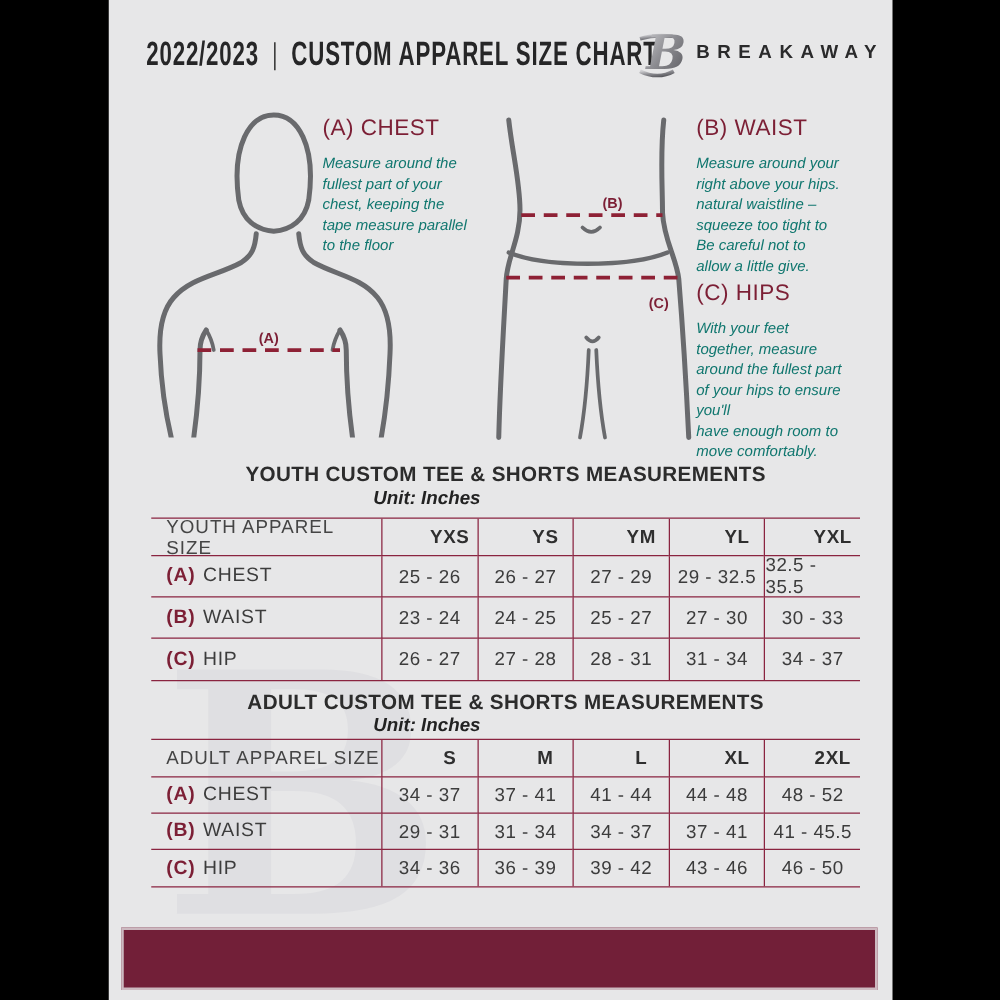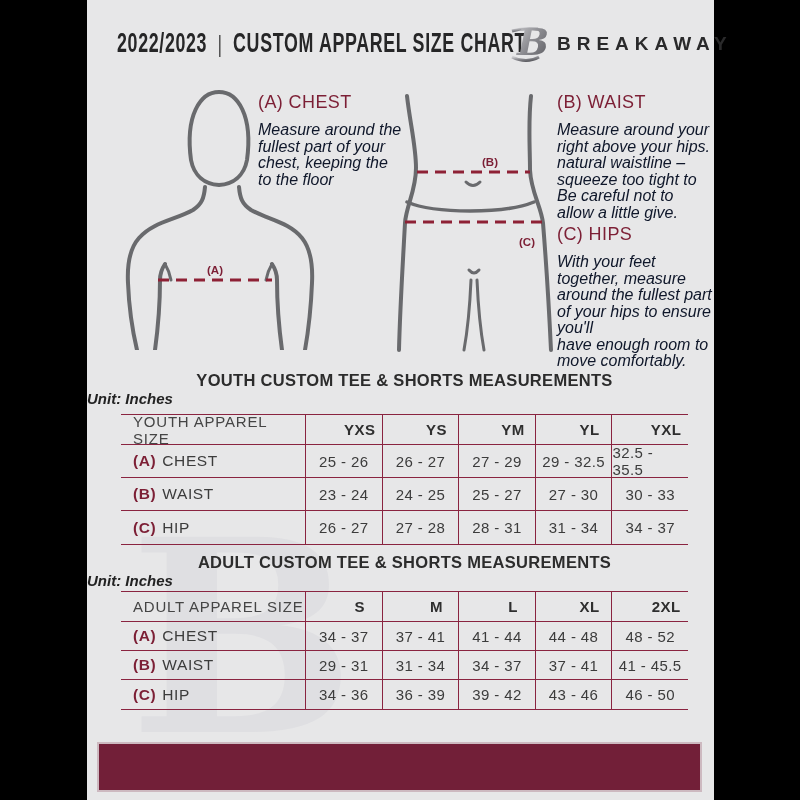--- a/index.html
+++ b/index.html
@@ -13,40 +13,40 @@
              user-select:none;}
 
   .layer{position:absolute;inset:0;z-index:1;}
 
   
   .doc-header{position:absolute;left:30px;top:28px;display:flex;align-items:center;gap:14px;
               font-size:27px;font-weight:700;color:#262627;letter-spacing:1px;white-space:nowrap;
               transform:scaleX(0.66);transform-origin:left center;}
   .doc-header .sep{font-weight:400;color:#3a3a3a;font-size:24px;padding:0 2px;}
   .logo-mark{position:absolute;left:424px;top:20px;}
-  .brand{position:absolute;left:470px;top:33px;font-size:19px;font-weight:700;
+  .brand{position:absolute;left:470px;top:33px;font-size:15px;font-weight:700;
          letter-spacing:6px;color:#2a2a2b;}
 
   
   .instr{position:absolute;width:168px;}
   .instr h3{margin:0 0 9px 0;font-size:18px;font-weight:400;color:#7c1f35;letter-spacing:0.4px;}
-  .instr .line{font-size:16px;line-height:16.5px;font-style:italic;font-weight:500;color:#0f172a;}
+  .instr .line{font-size:12px;line-height:16.5px;font-style:italic;font-weight:500;color:#0f766e;}
   .instr-a{left:171px;top:92px;}
   .instr-b{left:470px;top:92px;}
   .instr-c{left:470px;top:224px;}
 
   
   .fig{position:absolute;}
   .fig-torso{left:38px;top:88px;}
   .fig-waist{left:298px;top:88px;}
 
   
   .tbl-title{position:absolute;left:0;width:635px;text-align:center;font-size:16.5px;
              font-weight:700;color:#2c2c2c;letter-spacing:0.3px;}
-  .tbl-unit{position:absolute;left:0;width:509px;font-size:15px;
+  .tbl-unit{position:absolute;left:0;width:509px;text-align:center;font-size:15px;
             font-style:italic;font-weight:600;color:#222;}
   .size-table{position:absolute;left:34px;width:567px;display:grid;
               grid-template-columns:184px repeat(5,1fr);
               border-top:1.5px solid #8a2440;border-bottom:1.5px solid #8a2440;}
   .yt{top:414px;grid-template-rows:30px 33px 33px 33px;}
   .at{top:591px;grid-template-rows:30px 29px 29px 29px;}
   .cell{display:flex;align-items:center;justify-content:center;border-bottom:1.5px solid #8a2440;
         font-size:15px;color:#3c3c3c;letter-spacing:0.4px;background:transparent;}
   .cell.v{border-left:1.5px solid #8a2440;}
   .cell.last{border-bottom:none;}
@@ -118,20 +118,21 @@
         <text x="105" y="78" text-anchor="middle" font-size="11.5" font-weight="bold" fill="#7c1f35" font-family="Liberation Sans, sans-serif">(B)</text>
         <path d="M 20,134 L 158,134" stroke="#8e2135" stroke-width="3" stroke-dasharray="11 7" fill="none"></path>
         <text x="142" y="158" text-anchor="middle" font-size="11.5" font-weight="bold" fill="#7c1f35" font-family="Liberation Sans, sans-serif">(C)</text>
       </svg>
 
       <div class="instr instr-a">
         <h3>(A) CHEST</h3>
         <div class="line">Measure around the</div>
         <div class="line">fullest part of your</div>
         <div class="line">chest, keeping the</div>
+        <div class="line">tape measure parallel</div>
         <div class="line">to the floor</div>
       </div>
 
       <div class="instr instr-b">
         <h3>(B) WAIST</h3>
         <div class="line">Measure around your</div>
         <div class="line">right above your hips.</div>
         <div class="line">natural waistline –</div>
         <div class="line">squeeze too tight to</div>
         <div class="line">Be careful not to</div>

